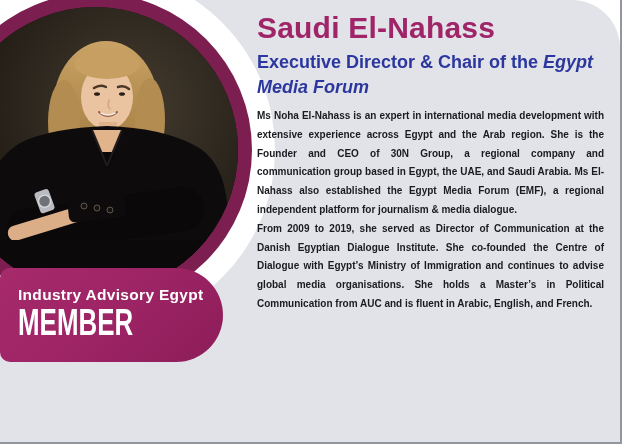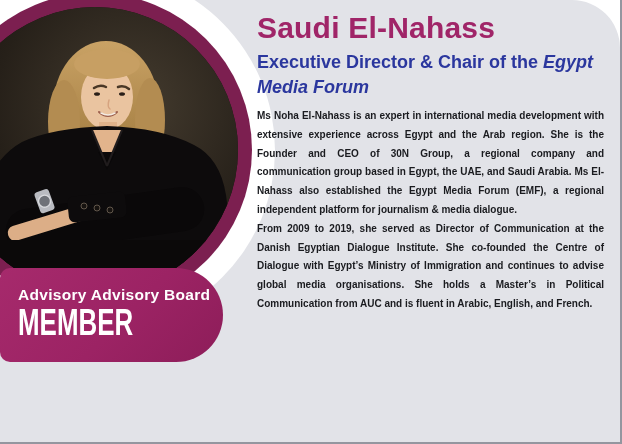--- a/index.html
+++ b/index.html
@@ -116,21 +116,21 @@
         <g transform="rotate(-20 45 201)">
           <rect x="37" y="190" width="15" height="22" rx="3" fill="#b9bbc1"></rect>
           <circle cx="44.5" cy="201" r="6" fill="#6f7279" stroke="#d8d9dd" stroke-width="1.4"></circle>
         </g>
         <rect x="-40" y="240" width="310" height="70" fill="#0b0909"></rect>
       </g>
     </svg>
   </div>
 
   <div class="badge">
-    <div class="badge-l1">Advisory Advisory Board</div>
+    <div class="badge-l1">Industry Advisory Egypt</div>
     <div class="badge-l2">MEMBER</div>
   </div>
 
   <div class="content">
     <h1 class="name">Saudi El-Nahass</h1>
     <h2 class="role"><span>Executive Director &amp; Chair of the </span><em>Egypt Media Forum</em></h2>
     <p class="bio">Ms Noha El-Nahass is an expert in international media development with extensive experience across Egypt and the Arab region. She is the Founder and CEO of 30N Group, a regional company and communication group based in Egypt, the UAE, and Saudi Arabia. Ms El-Nahass also established the Egypt Media Forum (EMF), a regional independent platform for journalism &amp; media dialogue.</p>
     <p class="bio">From 2009 to 2019, she served as Director of Communication at the Danish Egyptian Dialogue Institute. She co-founded the Centre of Dialogue with Egypt’s Ministry of Immigration and continues to advise global media organisations. She holds a Master’s in Political Communication from AUC and is fluent in Arabic, English, and French.</p>
   </div>
 

